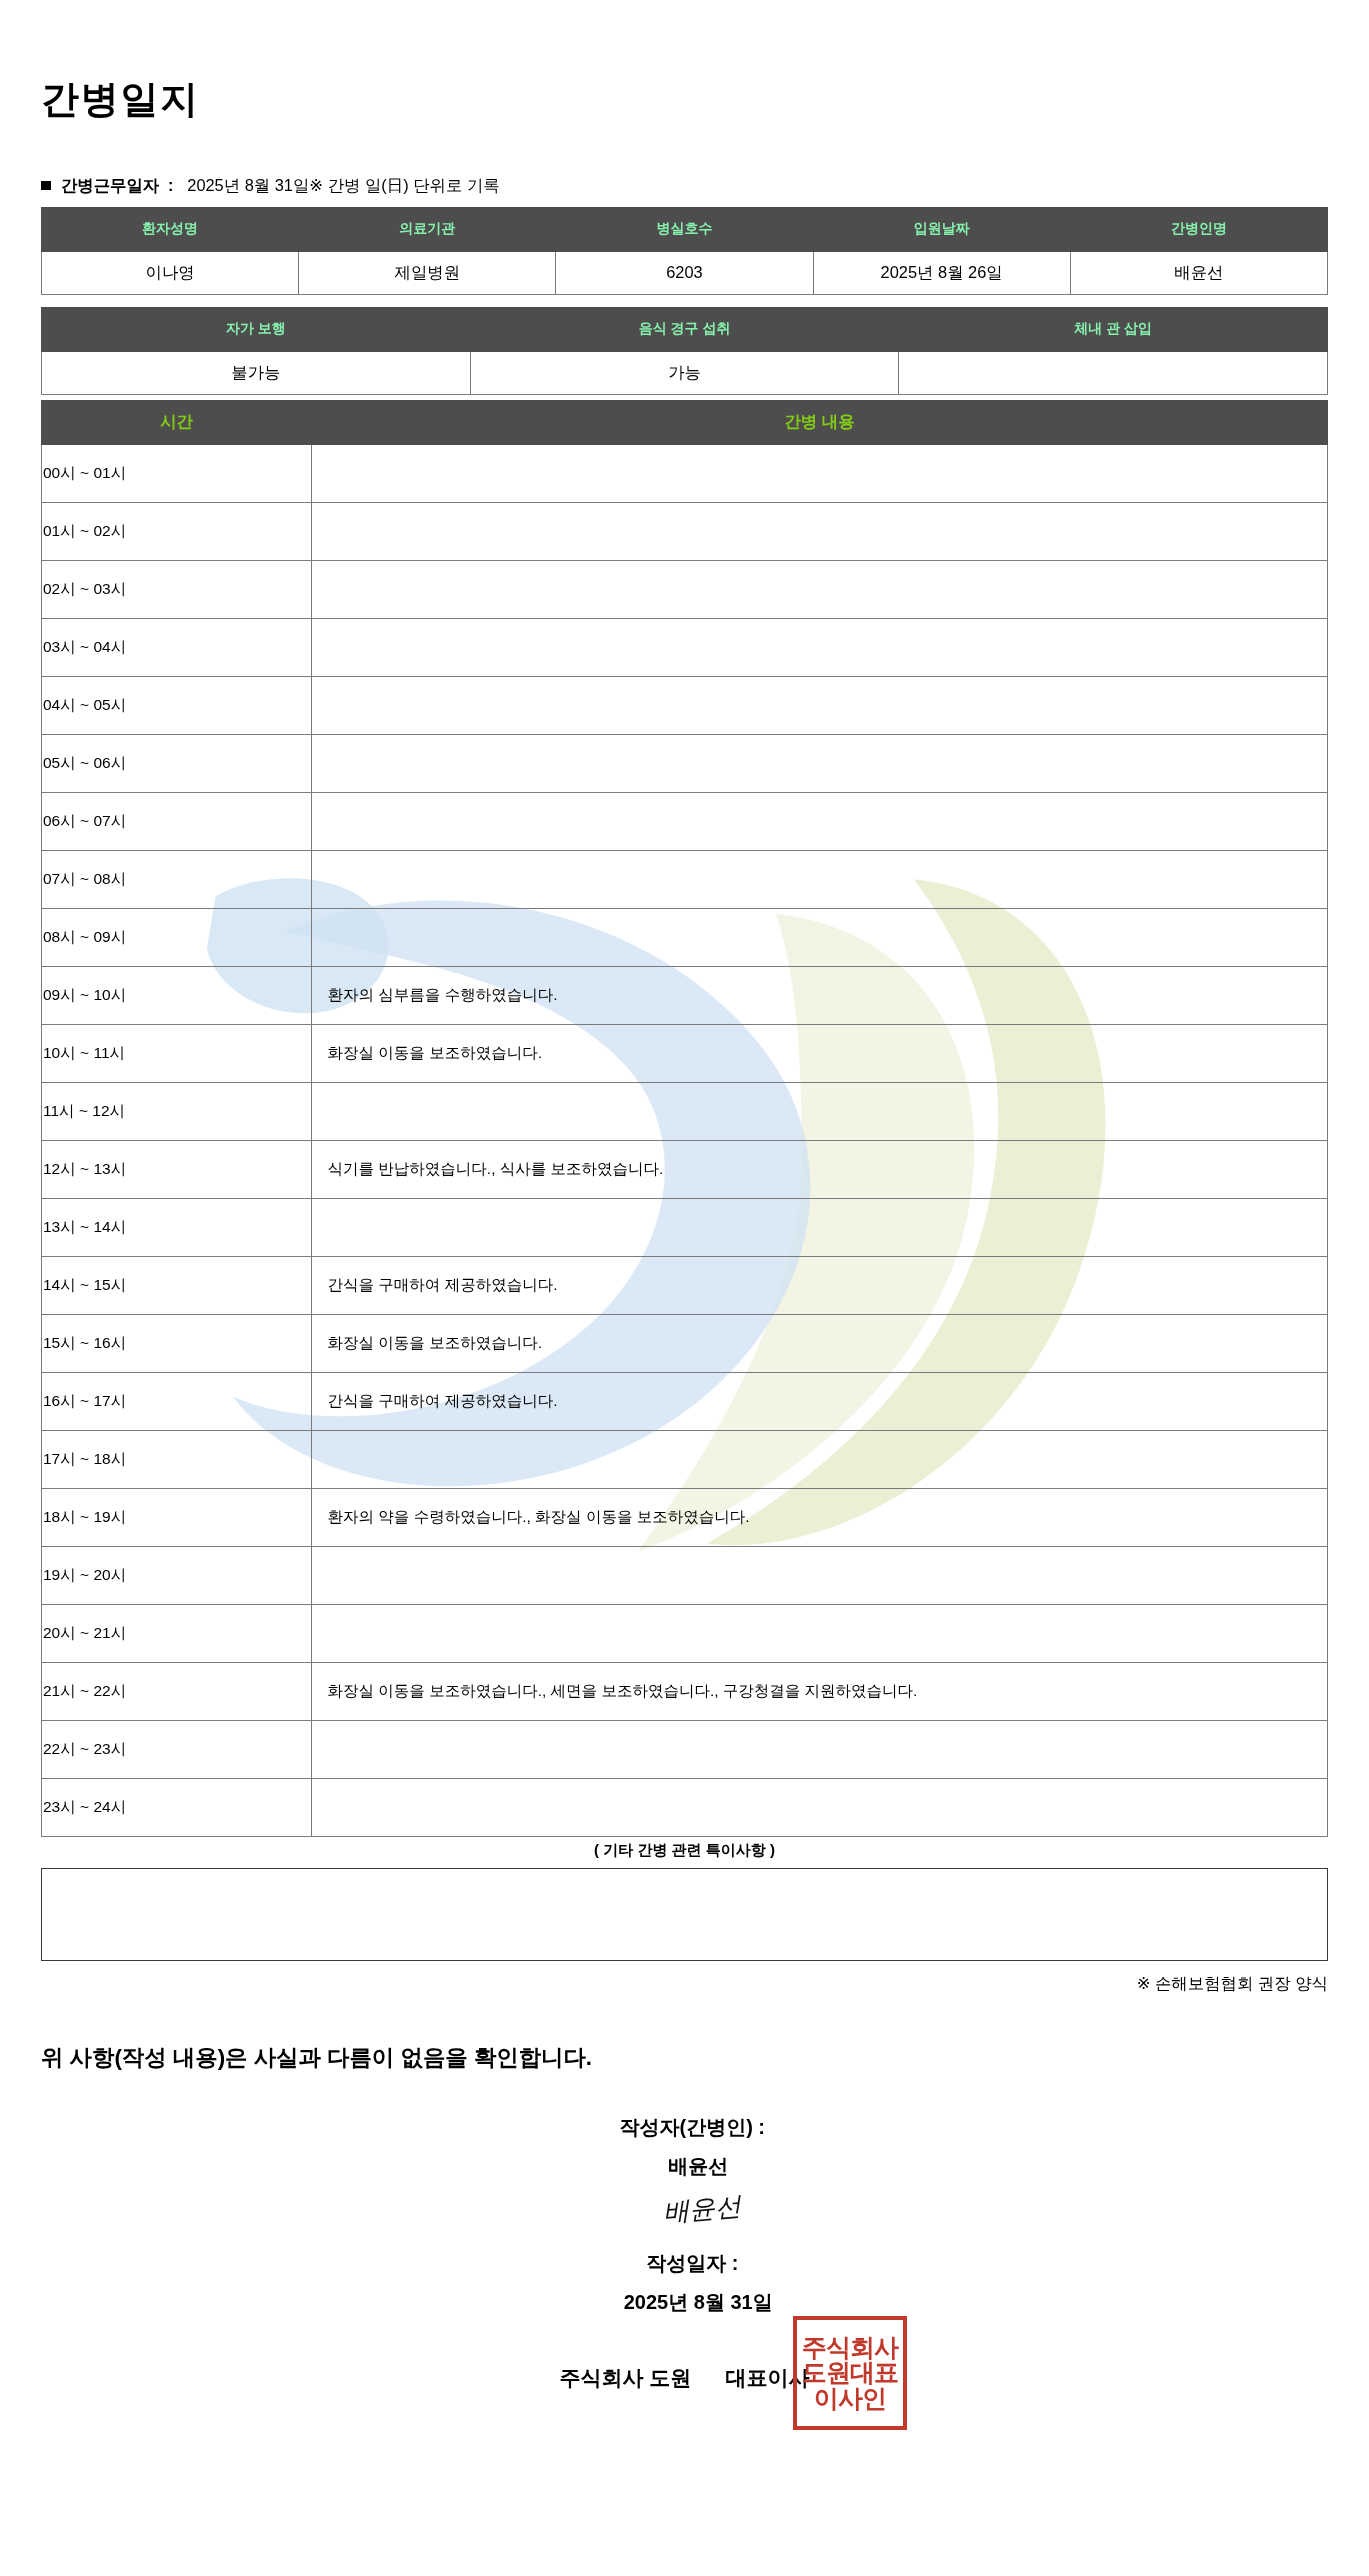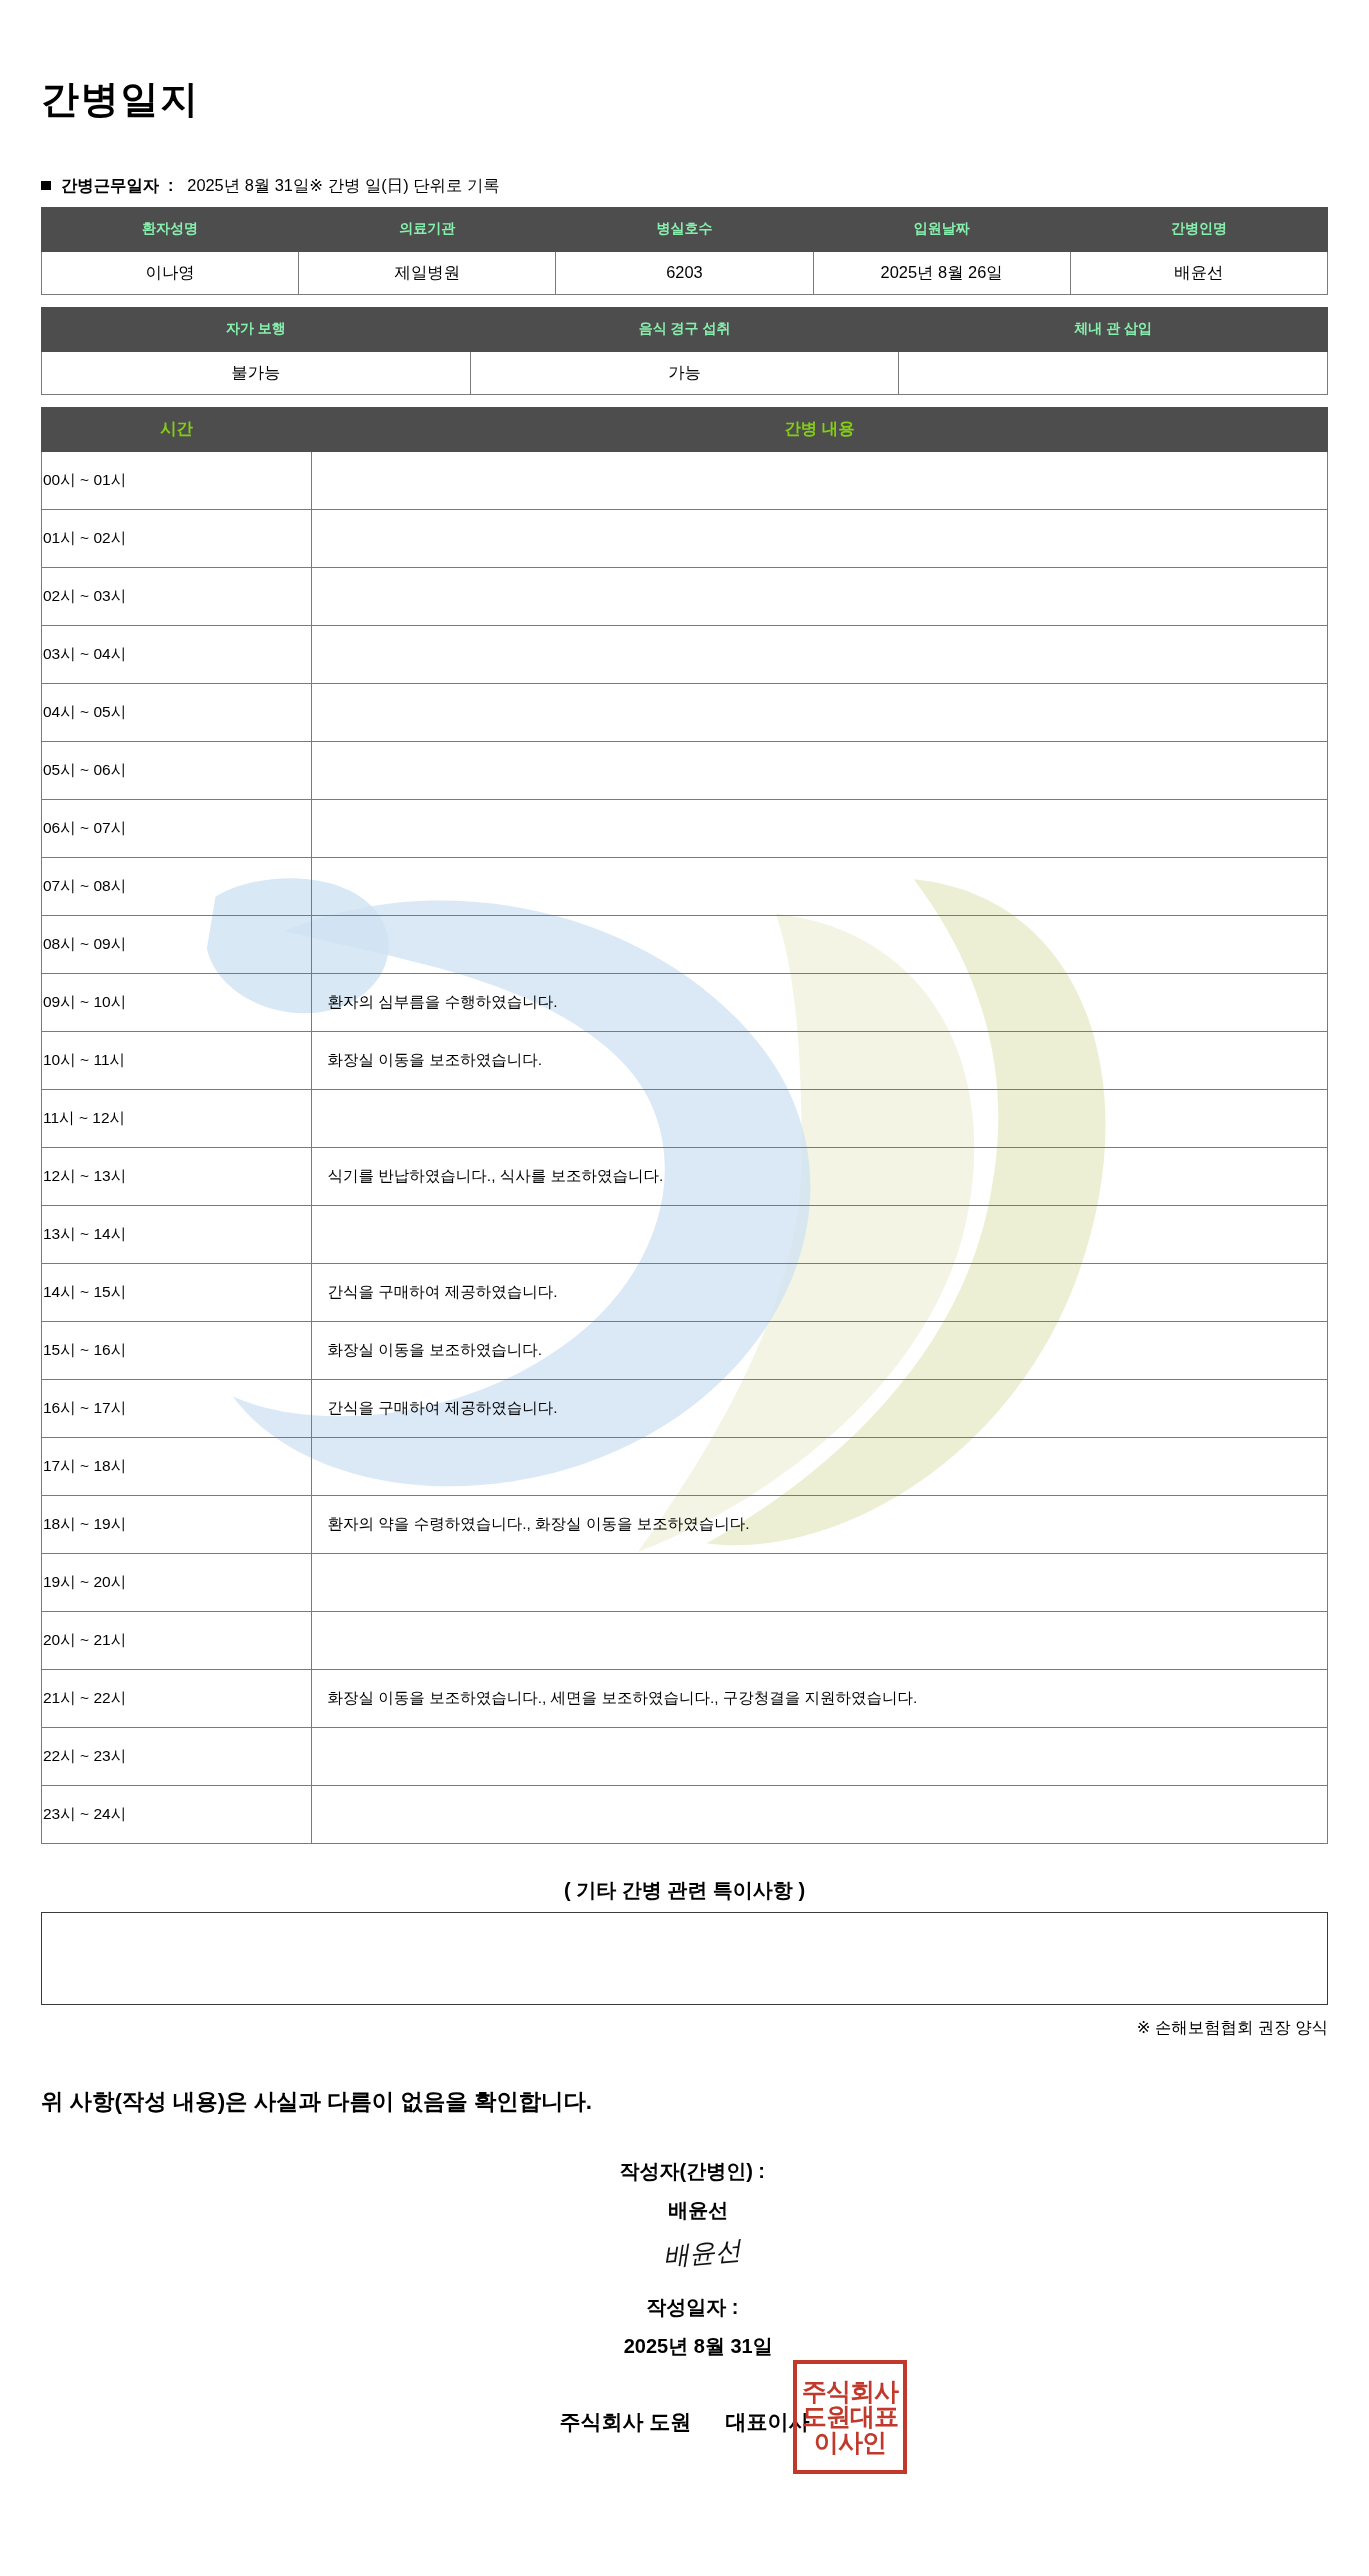--- a/index.html
+++ b/index.html
@@ -91,21 +91,21 @@
   }
   .hdr td {
     background: #4d4d4d;
     color: #86efac;
     font-weight: bold;
     font-size: 14px;
     height: 41px;
     border-color: #4d4d4d;
   }
   .tbl.t1 { margin-bottom: 12px; }
-  .tbl.t2 { margin-bottom: 12px; }
+  .tbl.t2 { margin-bottom: 5px; }
 
   
   .log-hdr td {
     background: #4d4d4d;
     color: #84cc16;
     font-weight: bold;
     height: 41px;
     border-color: #4d4d4d;
   }
   .log td.time {
@@ -117,22 +117,22 @@
   .log td.note {
     text-align: left;
     padding-left: 15.5px;
     font-size: 15.5px;
     height: 55px;
   }
 
   .notes-caption {
     text-align: center;
     font-weight: bold;
-    font-size: 20px;
-    margin-top: 33px;
+    font-size: 15px;
+    margin-top: 4px;
     margin-bottom: 8.6px;
   }
   .notes-box {
     border: 1.3px solid #3a3a3a;
     height: 93px;
     width: 100%;
     box-sizing: border-box;
   }
   .footnote {
     text-align: right;

